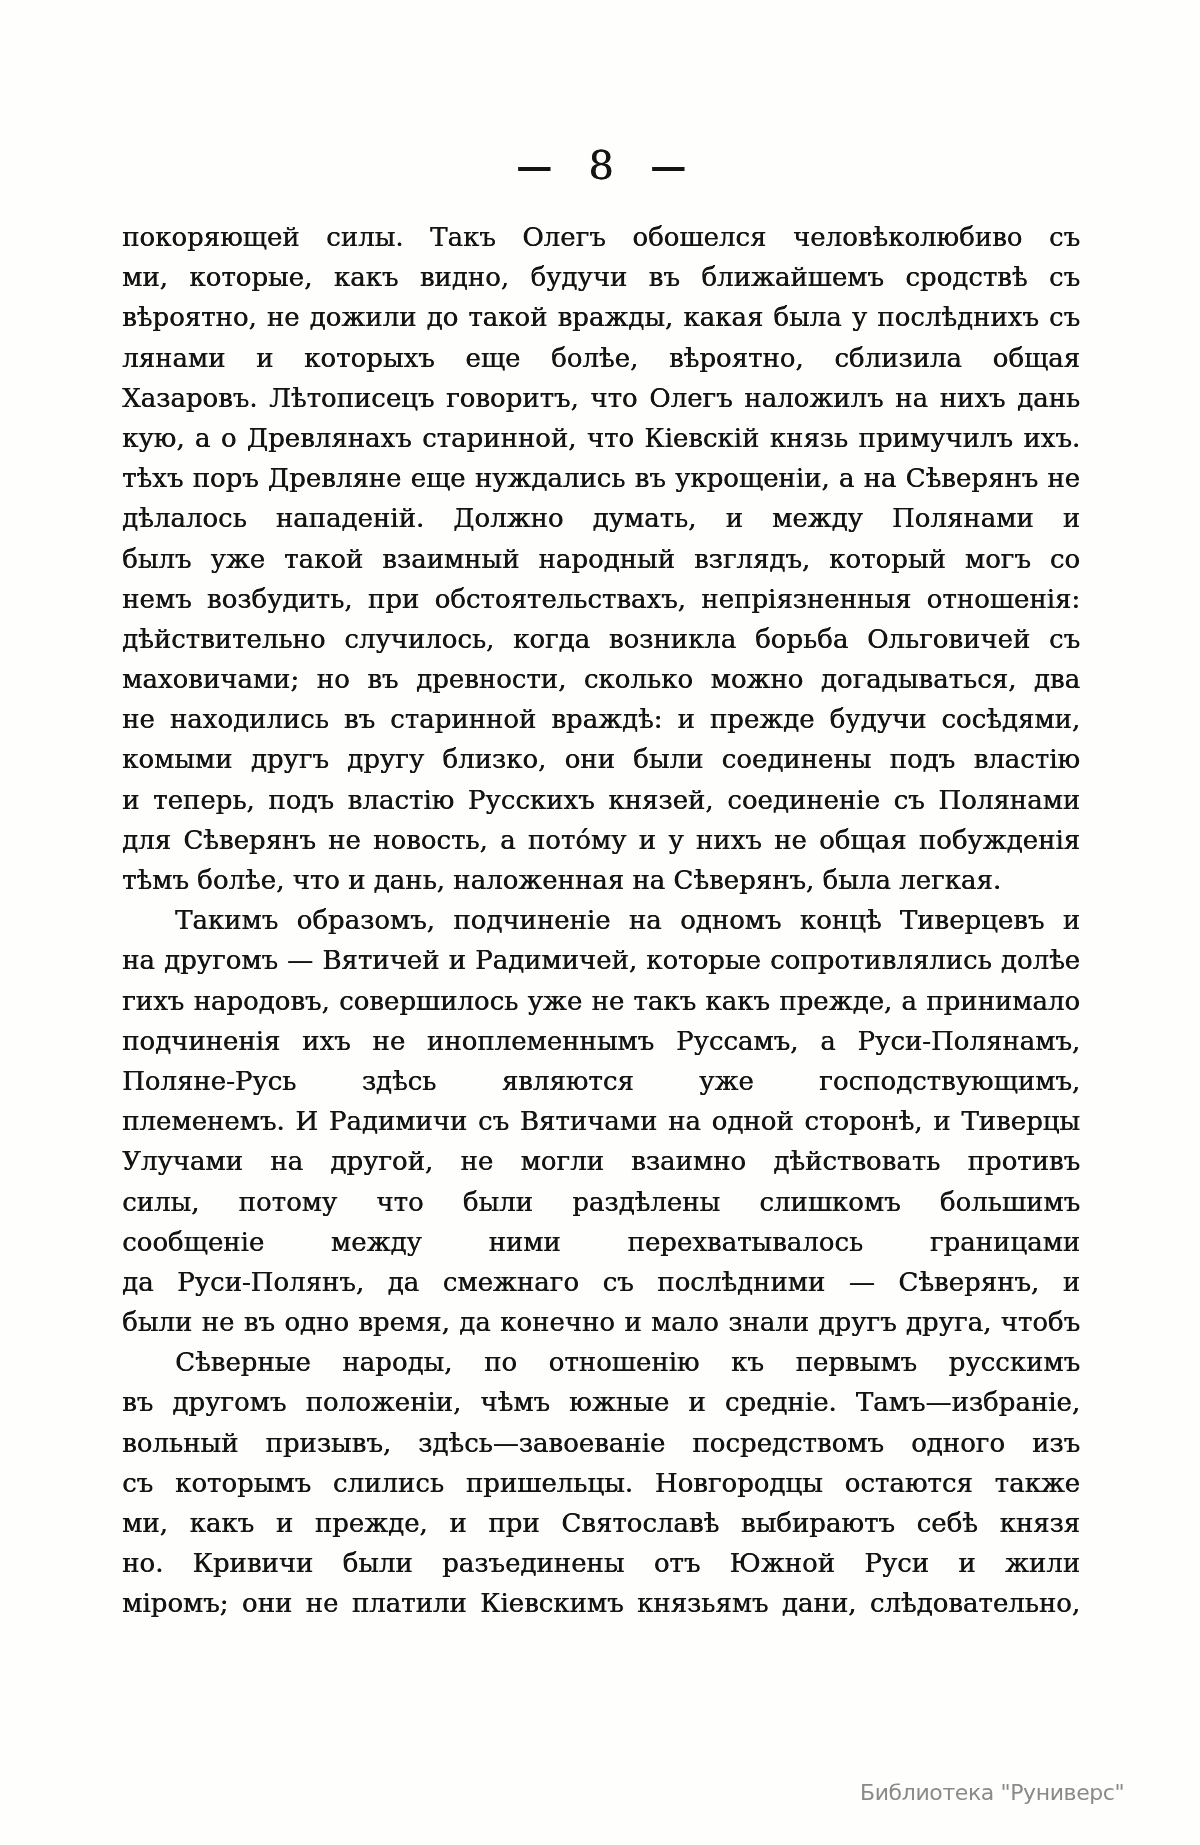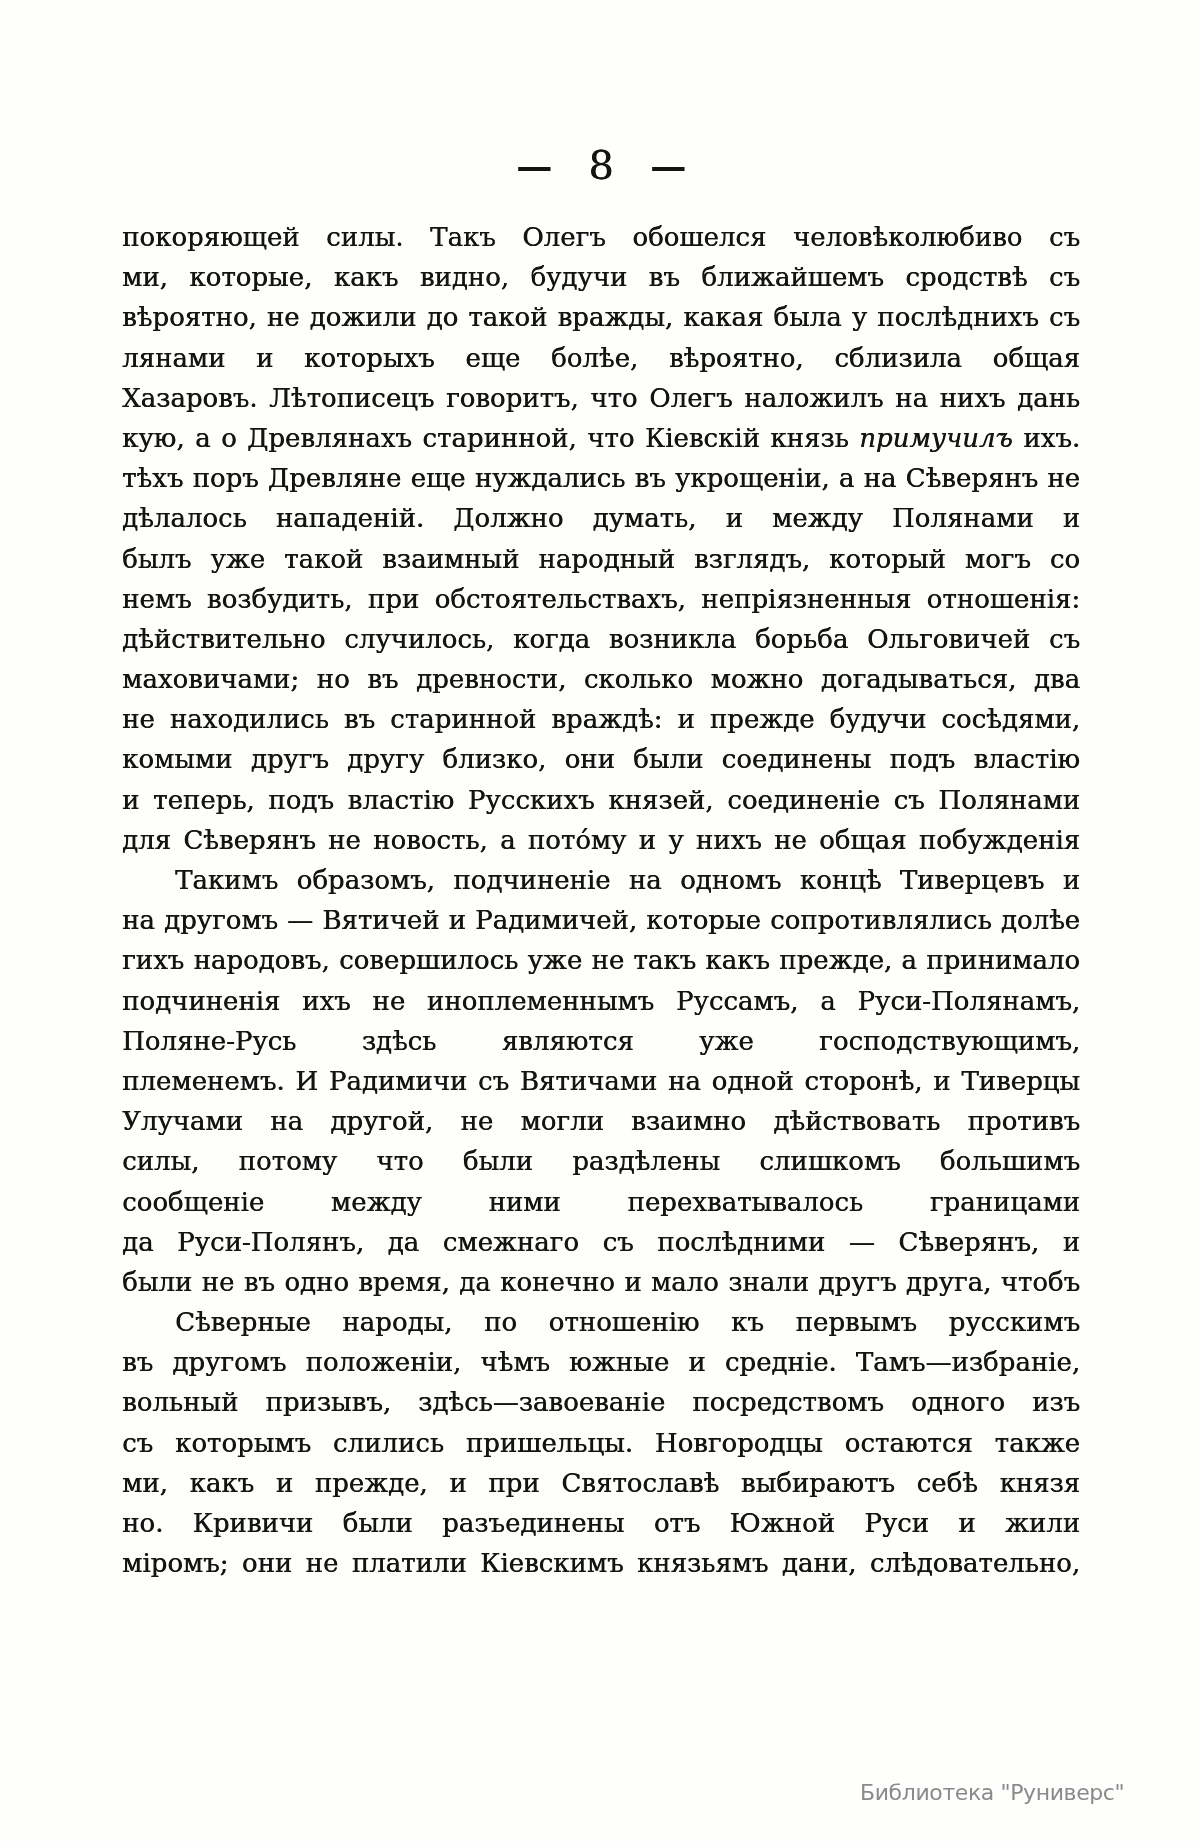--- a/index.html
+++ b/index.html
@@ -33,21 +33,21 @@
     position: absolute; left: 122px; top: 217px; width: 958px;
     font-size: 26px; line-height: 40.2px;
     text-shadow: 0.45px 0 0 currentColor; 
   }
   .line {
     height: 40.2px; overflow: hidden;
     text-align: justify; text-align-last: justify;
   }
   .line.para-end { text-align-last: left; }
   .line.indent { text-indent: 53px; }
-  .it { font-style: italic; }
+  .it { }
 
   
   .watermark {
     position: absolute; left: 860px; top: 1780px;
     font-family: "DejaVu Sans", "Liberation Sans", sans-serif;
     font-size: 22px; letter-spacing: -0.4px;
     color: #8a8a8a; text-shadow: none;
   }
 </style>
 </head>
@@ -71,20 +71,21 @@
       <div class="line"><span>тѣхъ поръ Древляне еще нуждались въ укрощеніи, а на Сѣверянъ не</span></div>
       <div class="line"><span>дѣлалось нападеній. Должно думать, и между Полянами и Сѣверянами</span></div>
       <div class="line"><span>былъ уже такой взаимный народный взглядъ, который могъ со време-</span></div>
       <div class="line"><span>немъ возбудить, при обстоятельствахъ, непріязненныя отношенія: это</span></div>
       <div class="line"><span>дѣйствительно случилось, когда возникла борьба Ольговичей съ Моно-</span></div>
       <div class="line"><span>маховичами; но въ древности, сколько можно догадываться, два народа</span></div>
       <div class="line"><span>не находились въ старинной враждѣ: и прежде будучи сосѣдями, зна-</span></div>
       <div class="line"><span>комыми другъ другу близко, они были соединены подъ властію Хазаръ,</span></div>
       <div class="line"><span>и теперь, подъ властію Русскихъ князей, соединеніе съ Полянами было</span></div>
       <div class="line"><span>для Сѣверянъ не новость, а пото́му и у нихъ не общая побужденія воз-</span></div>
+      <div class="line para-end"><span>тѣмъ болѣе, что и дань, наложенная на Сѣверянъ, была легкая.</span></div>
       <div class="line indent"><span>Такимъ образомъ, подчиненіе на одномъ концѣ Тиверцевъ и Улучей, а</span></div>
       <div class="line"><span>на другомъ — Вятичей и Радимичей, которые сопротивлялись долѣе дру-</span></div>
       <div class="line"><span>гихъ народовъ, совершилось уже не такъ какъ прежде, а принимало видъ</span></div>
       <div class="line"><span>подчиненія ихъ не иноплеменнымъ Руссамъ, а Руси-Полянамъ, Кіеву, и</span></div>
       <div class="line"><span>Поляне-Русь здѣсь являются уже господствующимъ, завоевательнымъ</span></div>
       <div class="line"><span>племенемъ. И Радимичи съ Вятичами на одной сторонѣ, и Тиверцы съ</span></div>
       <div class="line"><span>Улучами на другой, не могли взаимно дѣйствовать противъ завоевательной</span></div>
       <div class="line"><span>силы, потому что были раздѣлены слишкомъ большимъ пространствомъ, и</span></div>
       <div class="line"><span>сообщеніе между ними перехватывалось границами завоевате́льнаго наро-</span></div>
       <div class="line"><span>да Руси-Полянъ, да смежнаго съ послѣдними — Сѣверянъ, и покоряемы</span></div>

